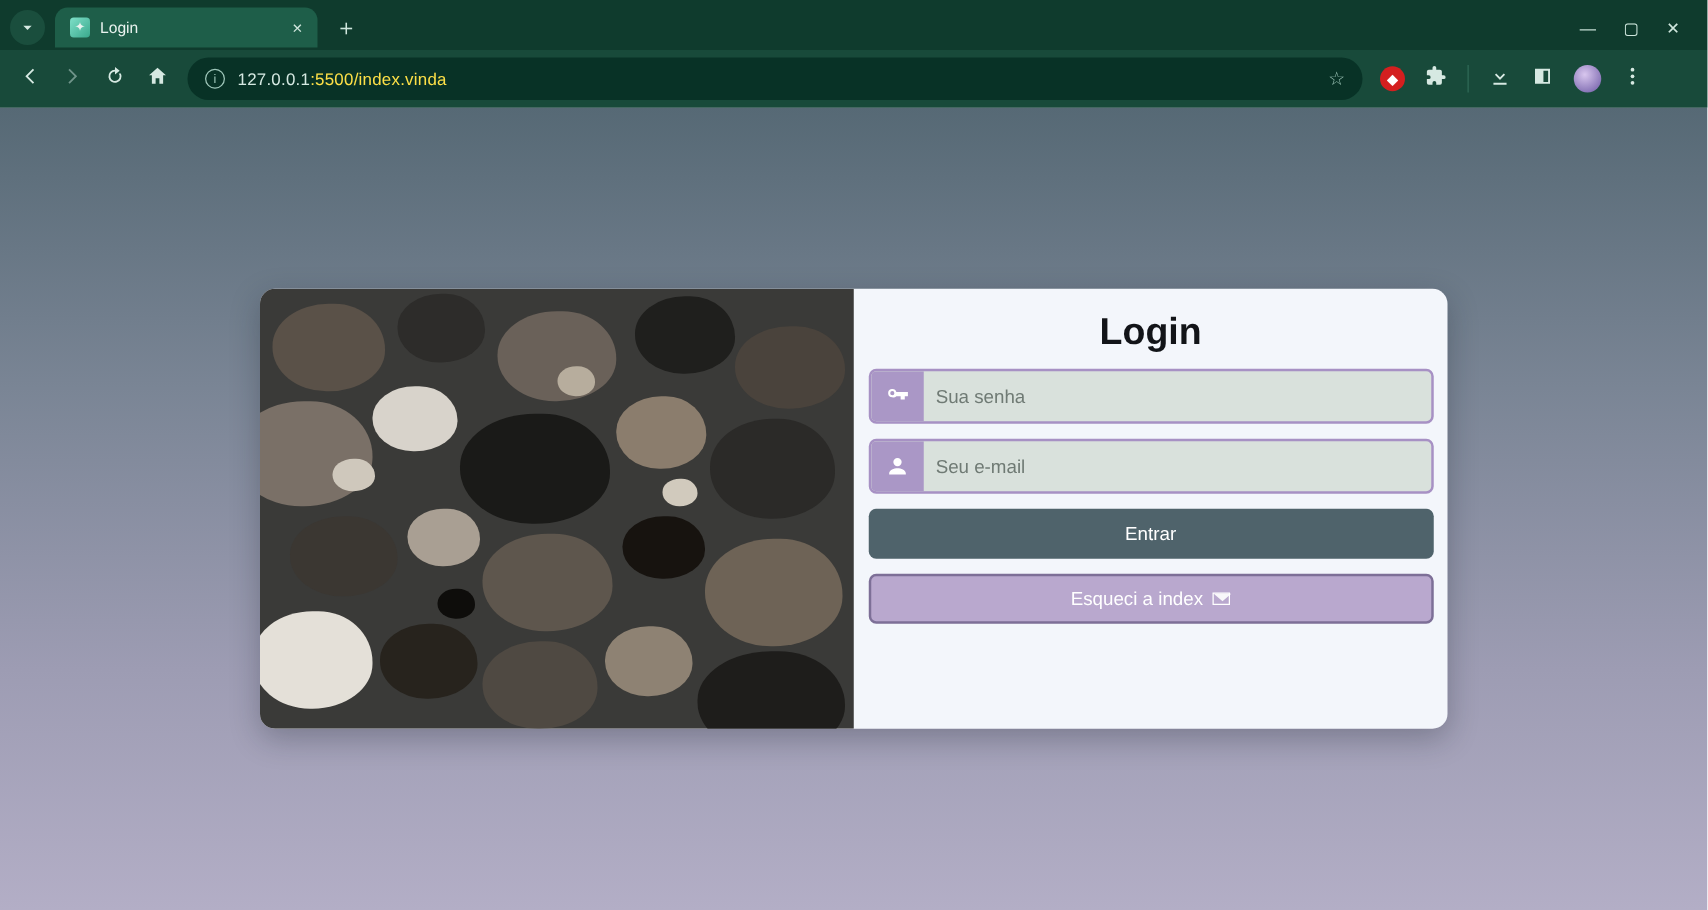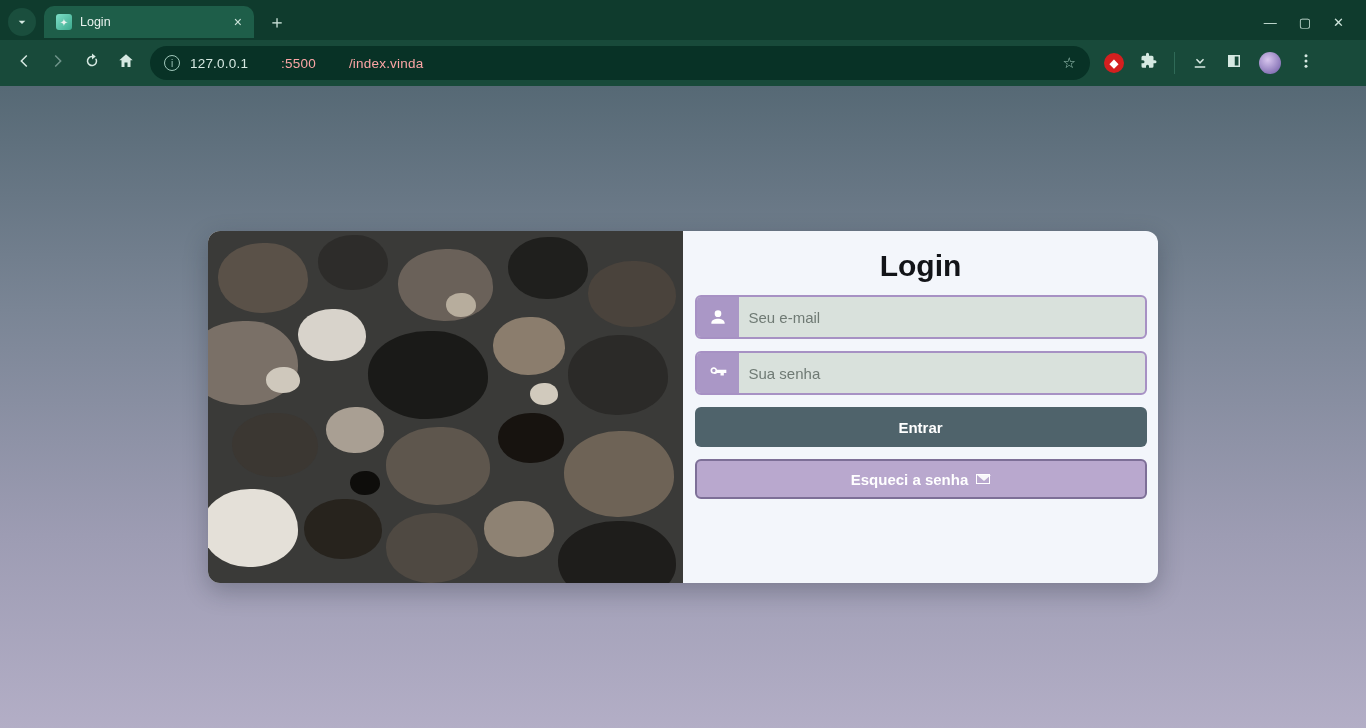--- a/index.html
+++ b/index.html
@@ -16,21 +16,21 @@
   .newtab { color:#cfe6dd; font-size:18px; padding:0 6px; cursor:pointer; }
   .window-controls { margin-left:auto; display:flex; gap:22px; padding-right:14px; color:#cfe6dd; }
   .window-controls span { font-size:13px; cursor:pointer; }
 
   .toolbar { height:46px; display:flex; align-items:center; gap:14px; padding:0 14px; background:#184a3a; }
   .toolbar .nav-icn { color:#d6e9e2; font-size:16px; width:20px; text-align:center; cursor:pointer; }
   .toolbar .nav-icn.disabled { color:#6f948a; cursor:default; }
   .omnibox { flex:1; max-width:940px; height:34px; background:#083226; border-radius:17px; display:flex; align-items:center; gap:10px; padding:0 14px; color:#d6e9e2; }
   .omnibox .info { width:16px; height:16px; border:1.5px solid #9fc7ba; border-radius:50%; display:flex; align-items:center; justify-content:center; font-size:10px; color:#9fc7ba; }
   .omnibox .url { font-size:13.5px; letter-spacing:.2px; }
-  .omnibox .url .dim { color:#fca5a5;margin-left:33px; }
+  .omnibox .url .dim { color:#fde047; }
   .omnibox .star { margin-left:auto; color:#9fc7ba; font-size:15px; }
   .toolbar .right-icons { display:flex; align-items:center; gap:16px; color:#d6e9e2; }
   .right-icons .sep { width:1px; height:22px; background:#2f6a57; }
   .right-icons .ext-badge { width:20px; height:20px; border-radius:50%; background:#d41f1f; display:flex; align-items:center; justify-content:center; color:#fff; font-size:11px; font-weight:bold; }
   .right-icons .avatar { width:22px; height:22px; border-radius:50%; background:radial-gradient(circle at 40% 35%, #d8c6ee, #6a57a3); }
   .right-icons span { cursor:pointer; }
 
   
   .viewport { width:1366px; height:642px; background:linear-gradient(180deg,#566975 0%, #7a8595 35%, #9d9cb3 70%, #b3aec6 100%); display:flex; align-items:center; justify-content:center; }
   .card { width:950px; height:352px; background:#f3f6fb; border-radius:12px; display:flex; overflow:hidden; box-shadow:0 8px 24px rgba(20,30,40,.28); }
@@ -38,21 +38,21 @@
   .card .form-side { width:475px; height:100%; padding:18px 12px 12px 12px; display:flex; flex-direction:column; align-items:center; }
 
   .login-title { font-size:30px; font-weight:800; color:#121418; }
   .login-sub { font-size:14.5px; color:#222; margin-top:4px; text-align:center; }
 
   .field { margin-top:12px; width:452px; height:44px; border:2px solid #a791c4; border-radius:6px; background:#d9e1dc; display:flex; align-items:center; overflow:hidden; }
   .field .icon-slot { width:42px; height:100%; background:#aa97c6; display:flex; align-items:center; justify-content:center; color:#fff; }
   .field input { flex:1; height:100%; border:none; background:transparent; padding:0 10px; font-size:15px; color:#333; outline:none; }
   .field input::placeholder { color:#6f7a74; }
 
-  .btn { margin-top:12px; width:452px; height:40px; border:none; border-radius:6px; font-size:15px; cursor:pointer; display:flex; align-items:center; justify-content:center; gap:8px;font-weight:bold; }
+  .btn { margin-top:12px; width:452px; height:40px; border:none; border-radius:6px; font-size:15px; cursor:pointer; display:flex; align-items:center; justify-content:center; gap:8px; }
   .btn-primary { background:#4f636b; color:#fff; }
   .btn-secondary { background:#b9a8ce; color:#fff; border:2px solid #7d6f97; }
 
   .mail-icn { width:14px; height:10px; border:1.4px solid #fff; position:relative; }
   .mail-icn::before { content:""; position:absolute; left:0; top:0; width:0; height:0; border-left:7px solid transparent; border-right:7px solid transparent; border-top:6px solid #fff; opacity:.9; }
 
   
   svg.ic { width:20px; height:20px; fill:#fff; }
   svg.ic-s { width:18px; height:18px; fill:#d6e9e2; }
   svg.ic-t { width:16px; height:16px; fill:#d6e9e2; }
@@ -177,39 +177,39 @@
       <div class="pebble" style="left:322px; top:152px; width:28px; height:22px; background:#d1cabd;"></div>
       <div class="pebble" style="left:142px; top:240px; width:30px; height:24px; background:#0e0d0b;"></div>
     </div>
 
     <div class="form-side">
       <h1 class="login-title">Login</h1>
 
       <div class="field">
         <div class="icon-slot">
           <svg class="ic" viewBox="0 0 24 24">
+              <path d="M7 13a4 4 0 1 1 3.9-5H22v4h-3v3h-4v-3h-4.1A4 4 0 0 1 7 13zm0-2a2 2 0 1 0-2-2 2 2 0 0 0 2 2z"></path>
+            </svg>
+        </div>
+        <input type="password" placeholder="Sua senha" style="">
+      </div>
+
+      <div class="field">
+        <div class="icon-slot">
+          <svg class="ic" viewBox="0 0 24 24">
               <path d="M12 12a4 4 0 1 0-4-4 4 4 0 0 0 4 4zm0 2c-3.3 0-8 1.6-8 5v1h16v-1c0-3.4-4.7-5-8-5z"></path>
             </svg>
         </div>
         <input type="text" placeholder="Seu e-mail" style="">
       </div>
 
-      <div class="field">
-        <div class="icon-slot">
-          <svg class="ic" viewBox="0 0 24 24">
-              <path d="M7 13a4 4 0 1 1 3.9-5H22v4h-3v3h-4v-3h-4.1A4 4 0 0 1 7 13zm0-2a2 2 0 1 0-2-2 2 2 0 0 0 2 2z"></path>
-            </svg>
-        </div>
-        <input type="password" placeholder="Sua senha" style="">
-      </div>
-
       <button class="btn btn-primary">
         <span>Entrar</span>
       </button>
 
       <button class="btn btn-secondary">
-        <span>Esqueci a senha</span>
+        <span>Esqueci a index</span>
         <span class="mail-icn"></span>
       </button>
     </div>
 
   </div>
 </div>
 
 </body></html>

